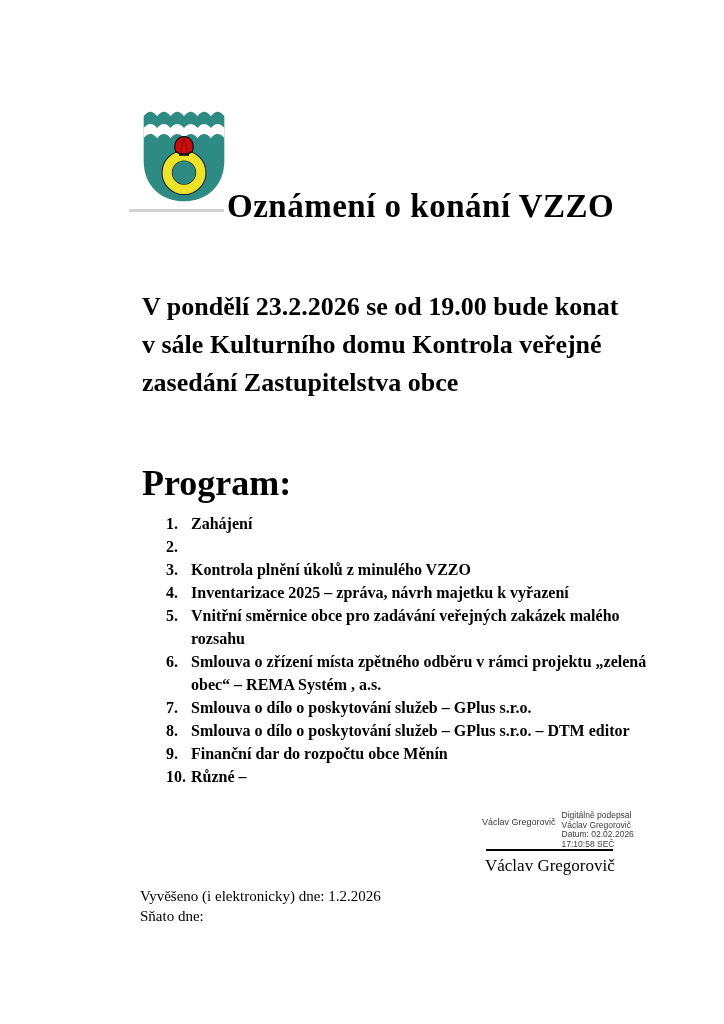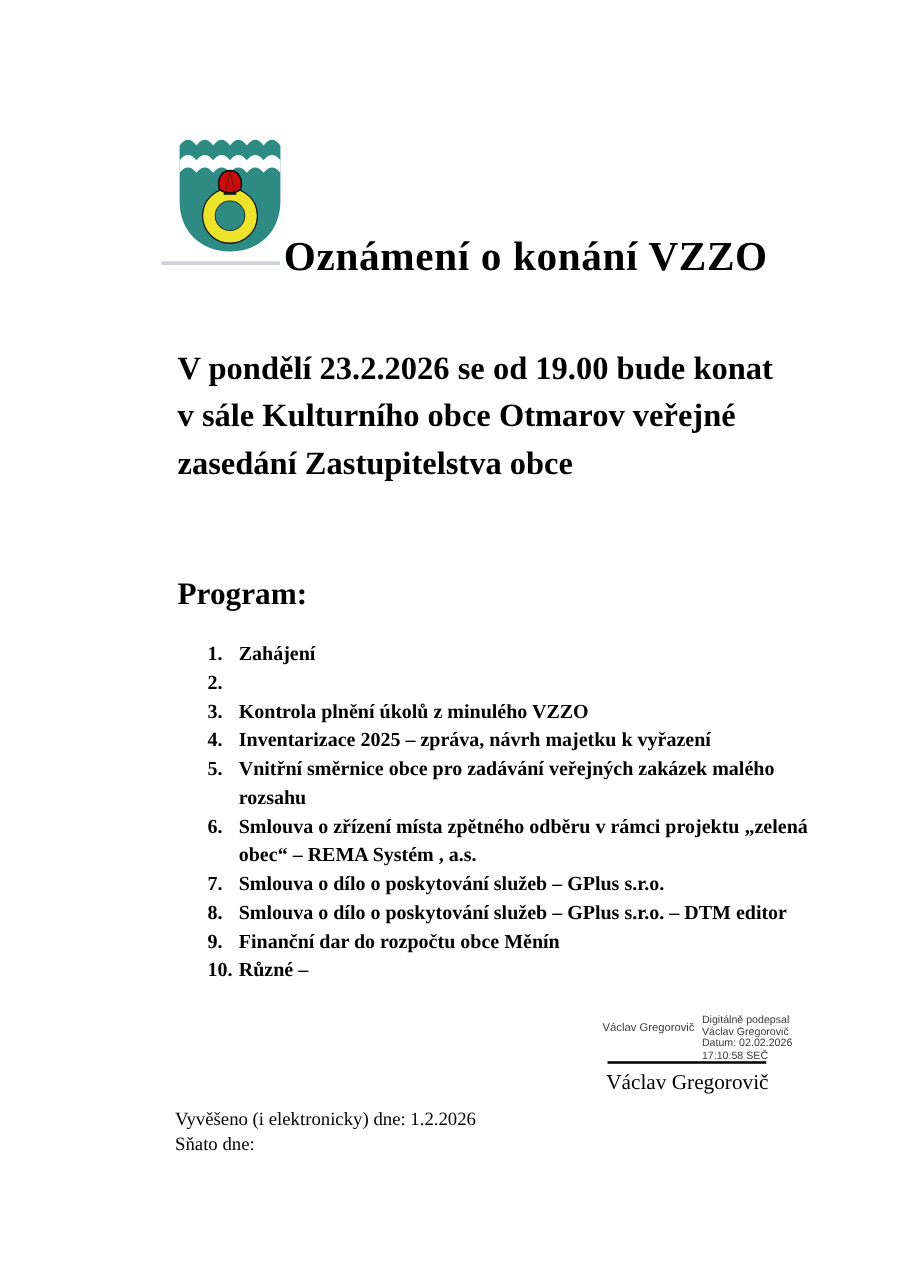--- a/index.html
+++ b/index.html
@@ -9,26 +9,26 @@
     margin:0 auto; overflow:hidden;
     font-family:"Liberation Serif", serif; color:#000;
   }
   .coa { position:absolute; left:88px; top:107px; width:84px; height:96px; }
   .logo-underline { position:absolute; left:75px; top:209px; width:95px; height:3px; background:#ccd2d6; }
   .title {
     position:absolute; left:173px; top:188px; margin:0;
     font-size:33px; font-weight:700; letter-spacing:0.5px; white-space:nowrap;
   }
   .intro {
-    position:absolute; left:88px; top:276px;
+    position:absolute; left:88px; top:288px;
     font-size:26px; font-weight:700; line-height:38px; white-space:nowrap;
   }
   .program-heading {
     position:absolute; left:88px; top:462px; margin:0;
-    font-size:25px; font-weight:700;text-align:center;
+    font-size:36px; font-weight:700;text-align:center;
   }
   .program-list {
     position:absolute; left:112px; top:512px; width:540px;
     font-size:16px; font-weight:700; line-height:23px;
   }
   .program-item { display:flex; }
   .item-num { flex:0 0 25px; width:25px; }
   .item-text { white-space:pre-wrap; max-width:505px; }
   .stamp {
     position:absolute; left:428px; top:795px; display:flex; gap:6px;
@@ -63,21 +63,21 @@
     <path d="M40,53 C37,43 42,35 50,35 C58,35 63,43 60,53 C54,57 46,57 40,53 Z" stroke="#111" stroke-width="1.5" fill="#C90D0D"></path>
     <path d="M50,36 L46,54 M50,36 L54,54" stroke="#7d0d0d" stroke-width="1" fill="none"></path>
   </svg>
 
   <div class="logo-underline"></div>
 
   <h1 class="title">Oznámení o konání VZZO</h1>
 
   <div class="intro">
     <div>V pondělí 23.2.2026 se od 19.00 bude konat</div>
-    <div>v sále Kulturního obce Otmarov veřejné</div>
+    <div>v sále Kulturního domu Kontrola veřejné</div>
     <div>zasedání Zastupitelstva obce</div>
   </div>
 
   <h2 class="program-heading">Program:</h2>
 
   <div class="program-list">
     <div class="program-item">
       <span class="item-num">1.</span>
       <span class="item-text">Zahájení</span>
     </div>

